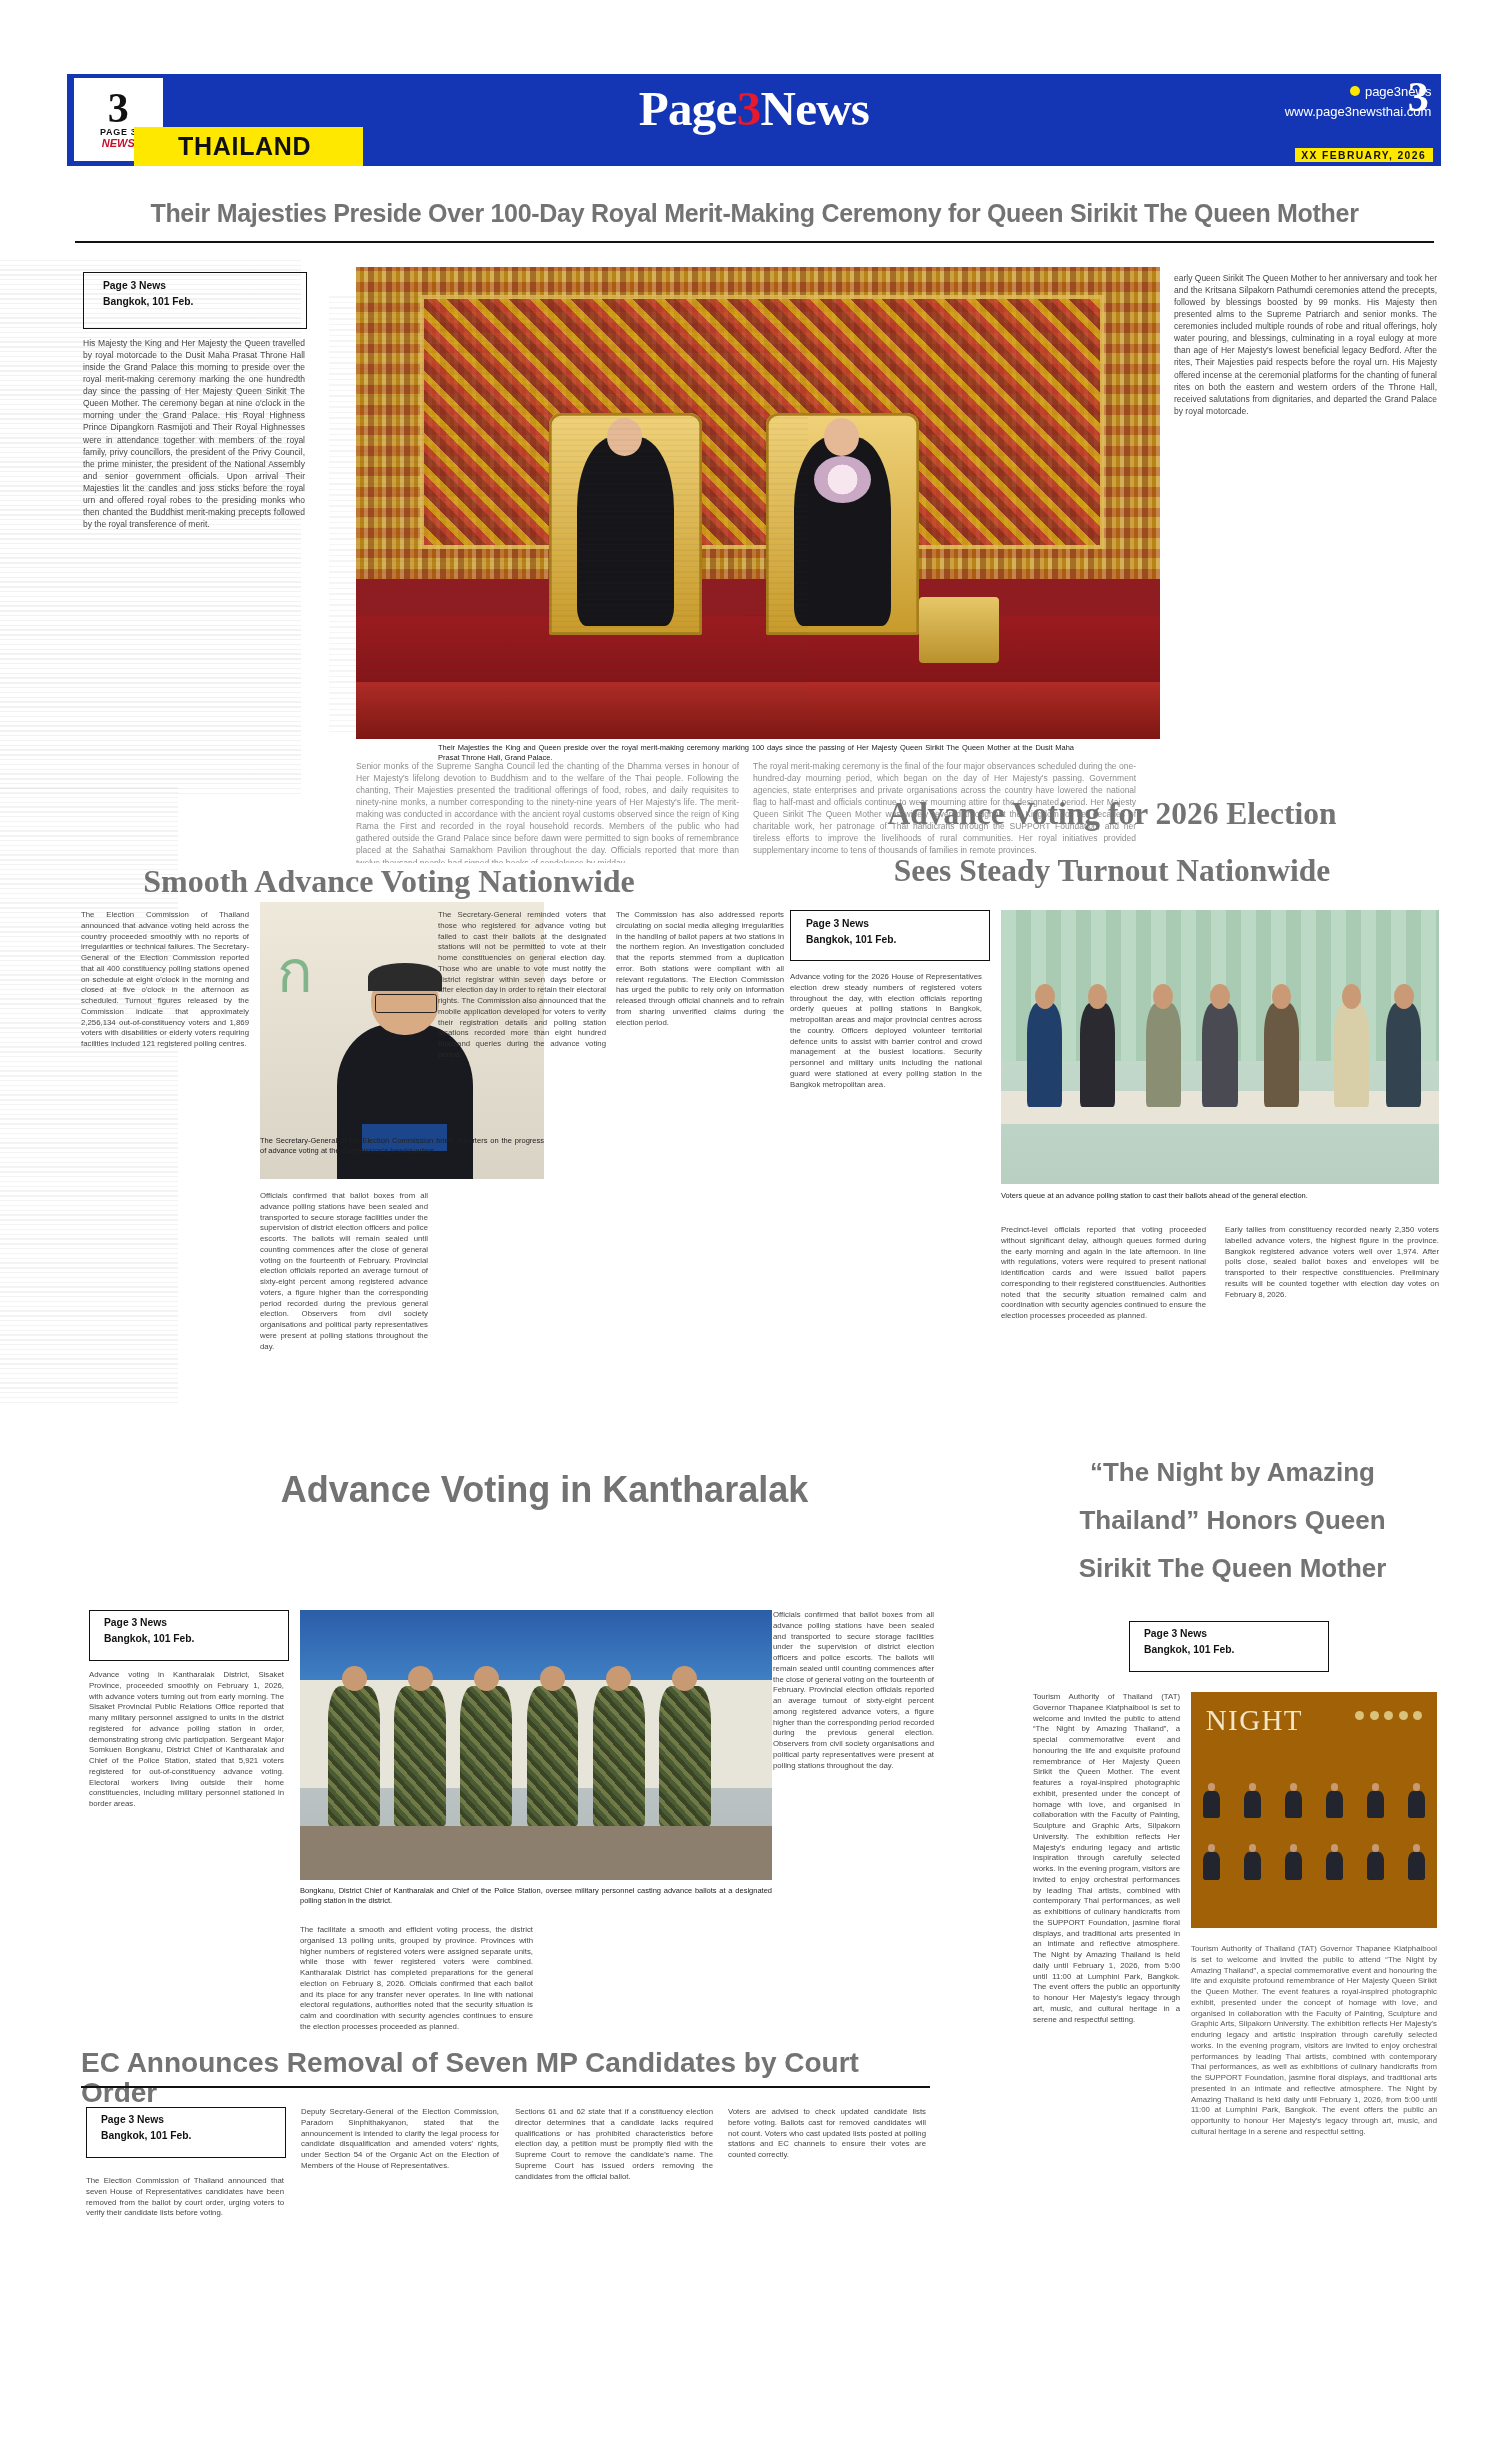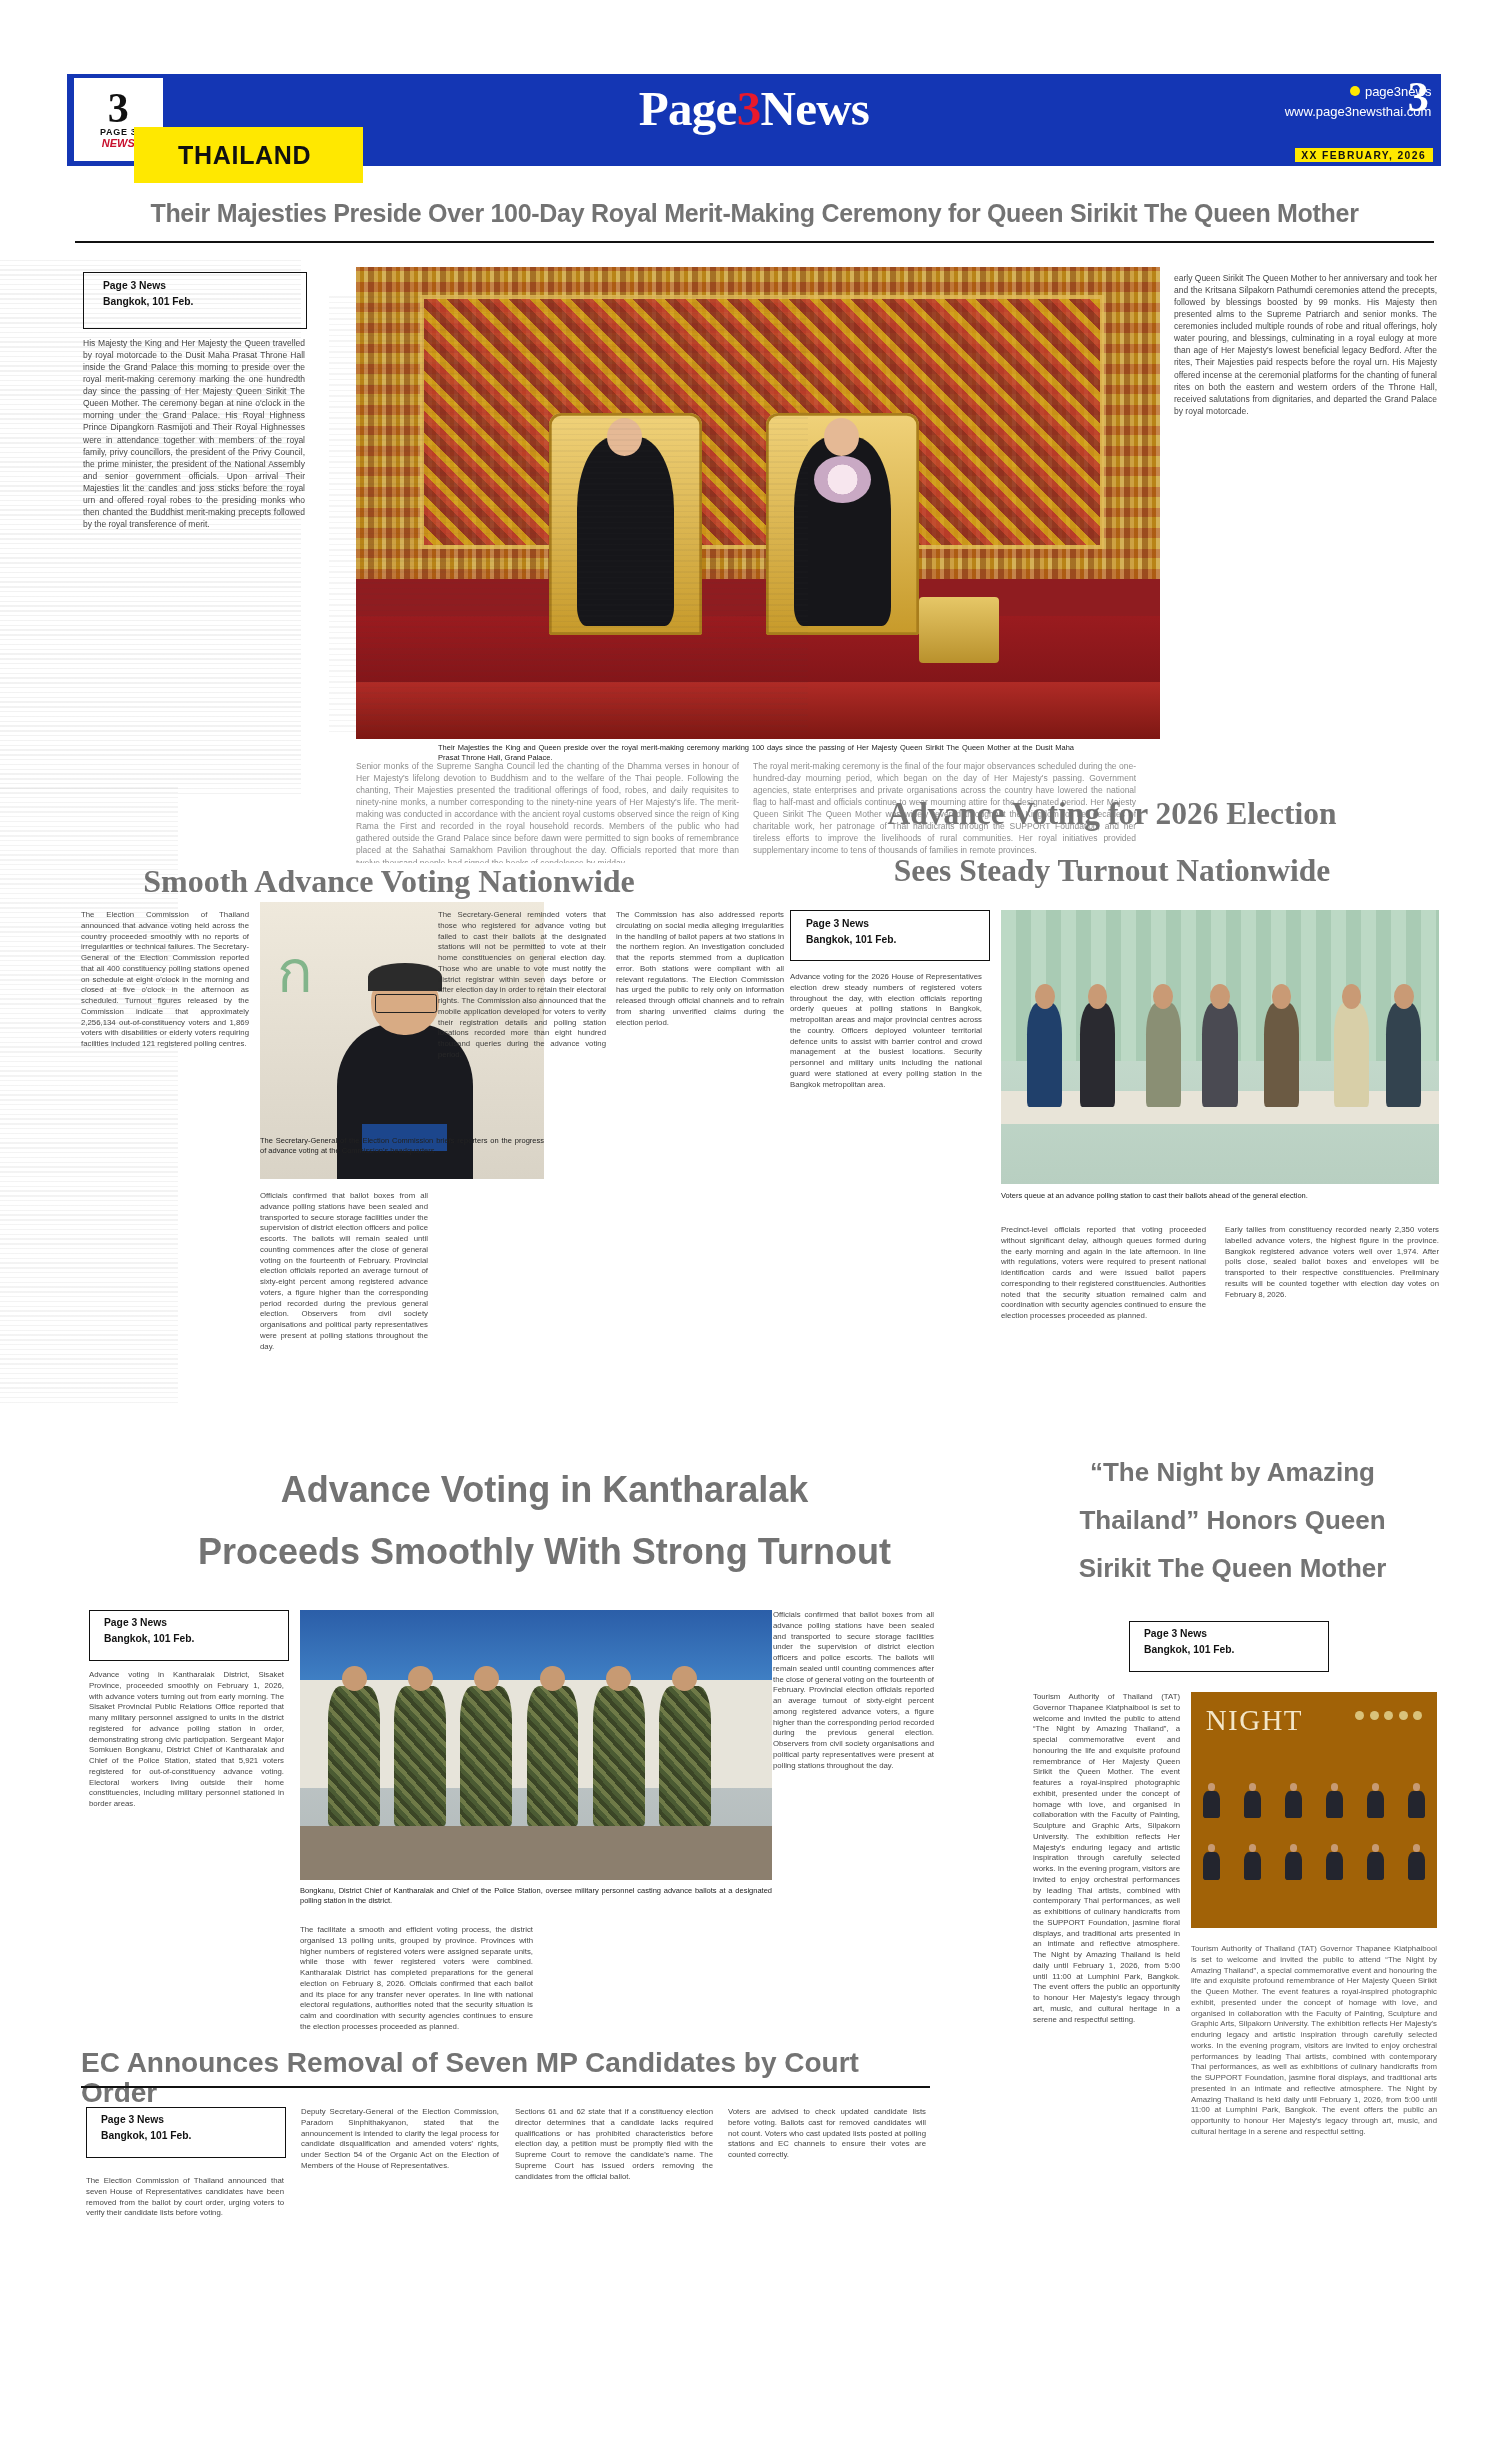--- a/index.html
+++ b/index.html
@@ -8,21 +8,21 @@
     position:relative;width:1506px;height:2438px;background:#ffffff;
     overflow:hidden;
   }
   
   .masthead{position:absolute;left:67px;top:74px;width:1374px;height:92px;background:#1436b4;}
   .mh-logo{position:absolute;left:6.8px;top:4.1px;width:89px;height:83px;background:#ffffff;
     display:flex;flex-direction:column;align-items:center;justify-content:center;}
   .mh-logo .big3{font-family:"Liberation Serif",serif;font-size:42px;font-weight:bold;color:#111;line-height:0.9;}
   .mh-logo .p3{font-size:9px;font-weight:bold;color:#111;letter-spacing:0.7px;}
   .mh-logo .news{font-size:11px;font-weight:bold;color:#c8102e;font-style:italic;}
-  .mh-country{position:absolute;left:67px;top:53px;width:229px;height:56px;background:#ffe800;
+  .mh-country{position:absolute;left:67px;top:53px;width:229px;height:39px;background:#ffe800;
     display:flex;align-items:center;}
   .mh-country span{font-size:25px;font-weight:bold;color:#111;margin-left:44px;letter-spacing:0.7px;}
   .mh-title{position:absolute;left:0;top:0;width:1374px;height:68px;display:flex;align-items:center;justify-content:center;}
   .mh-title .t{font-family:"Liberation Serif",serif;font-size:49px;font-weight:bold;color:#ffffff;letter-spacing:-0.7px;}
   .mh-title .t .red{color:#e8192c;}
   .mh-right{position:absolute;right:9.6px;top:9.6px;text-align:right;color:#fff;}
   .mh-right .fb{font-size:13px;display:flex;align-items:center;justify-content:flex-end;gap:4.8px;}
   .mh-right .fb .dot{width:10.3px;height:10.3px;border-radius:50%;background:#ffe800;display:inline-block;}
   .mh-right .url{font-size:13px;margin-top:5.5px;font-weight:normal;}
   .mh-pageno{position:absolute;right:12.3px;top:6.8px;font-family:"Liberation Serif",serif;font-size:42px;font-weight:bold;color:#fff;}
@@ -233,21 +233,20 @@
         <i></i>
       </div>
   </div>
   <div class="cap" style="left:1001px;top:1191px;width:438px;">Voters queue at an advance polling station to cast their ballots ahead of the general election.</div>
 
   <div class="col blur tiny" style="left:790px;top:972px;width:192px;height:383px;">Advance voting for the 2026 House of Representatives election drew steady numbers of registered voters throughout the day, with election officials reporting orderly queues at polling stations in Bangkok, metropolitan areas and major provincial centres across the country. Officers deployed volunteer territorial defence units to assist with barrier control and crowd management at the busiest locations. Security personnel and military units including the national guard were stationed at every polling station in the Bangkok metropolitan area.</div>
   <div class="col blur tiny" style="left:1001px;top:1225px;width:205px;height:130px;">Precinct-level officials reported that voting proceeded without significant delay, although queues formed during the early morning and again in the late afternoon. In line with regulations, voters were required to present national identification cards and were issued ballot papers corresponding to their registered constituencies. Authorities noted that the security situation remained calm and coordination with security agencies continued to ensure the election processes proceeded as planned.</div>
   <div class="col blur tiny" style="left:1225px;top:1225px;width:214px;height:130px;">Early tallies from constituency recorded nearly 2,350 voters labelled advance voters, the highest figure in the province. Bangkok registered advance voters well over 1,974. After polls close, sealed ballot boxes and envelopes will be transported to their respective constituencies. Preliminary results will be counted together with election day votes on February 8, 2026.</div>
 
   <div class="hl sans" style="left:103px;top:1471px;width:883px;font-size:36px;">Advance Voting in Kantharalak</div>
-  <div class="hl sans" style="left:103px;top:1533px;width:883px;font-size:36px;">Proceeds Smoothly With Strong Turnout</div>
 
   <div class="byline-box" style="left:89px;top:1610px;width:198px;height:49px;"></div>
   <div class="byline" style="left:104px;top:1615px;width:192px;">
     <span class="ln">Page 3 News</span>
     <span class="ln">Bangkok, 101 Feb.</span>
   </div>
 
   <div class="photo p4" style="left:300px;top:1610px;width:472px;height:270px;">
     <div class="tent"></div>
       <div class="wallw"></div>

